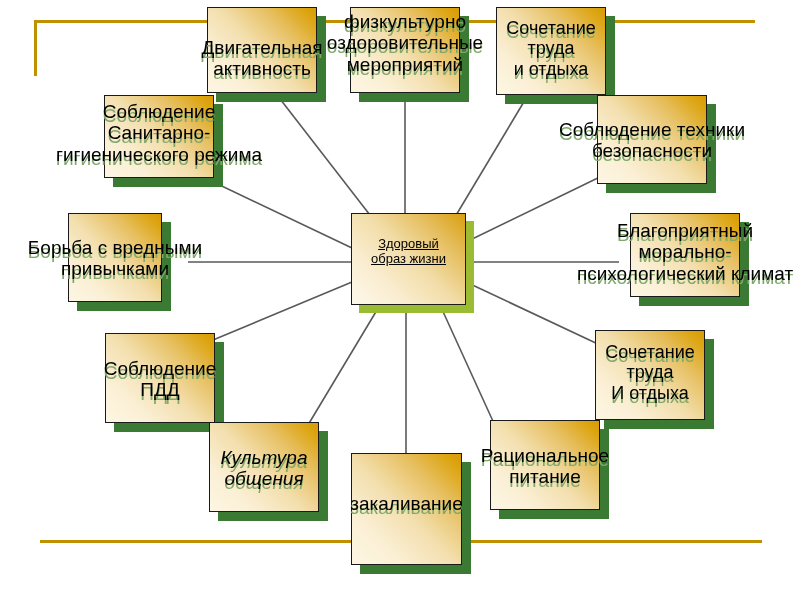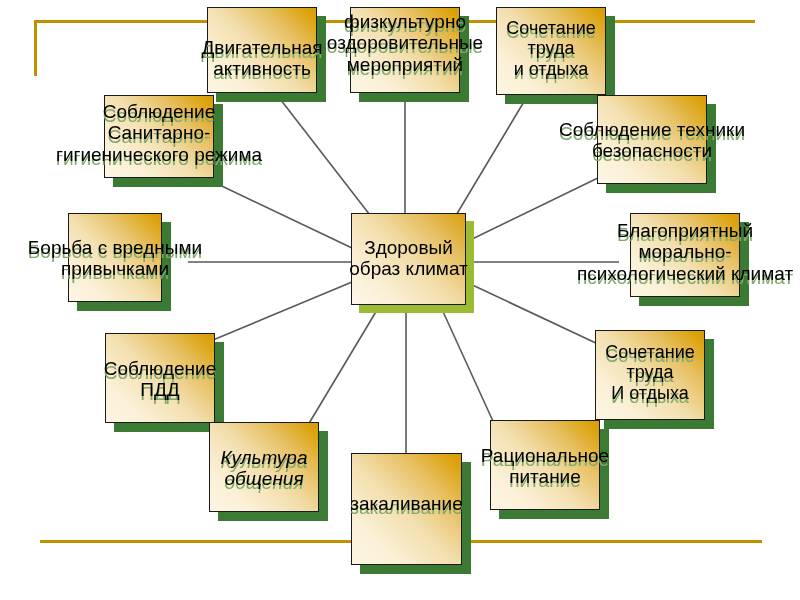--- a/index.html
+++ b/index.html
@@ -87,23 +87,23 @@
     <line x1="352" y1="282" x2="213" y2="340"></line>
     <line x1="466" y1="282" x2="600" y2="345"></line>
     <line x1="380" y1="305" x2="305" y2="430"></line>
     <line x1="406" y1="307" x2="406" y2="453"></line>
     <line x1="440" y1="305" x2="497" y2="430"></line>
   </svg>
 
   <div class="node center" style="left:351px;top:213px;width:115px;height:92px;">
     <div class="shadow"></div>
     <div class="box"></div>
-    <div class="label" style="top:24px;font-size:19px;">
+    <div class="label" style="top:24px;font-size:13px;text-decoration:underline;">
       <div>Здоровый</div>
-      <div>образ климат</div>
+      <div>образ жизни</div>
     </div>
   </div>
 
   <div class="node" style="left:207px;top:7px;width:110px;height:86px;">
     <div class="shadow"></div>
     <div class="box"></div>
     <div class="ghost" style="top:34px;font-size:19px;">
       <div>Двигательная</div>
       <div>активность</div>
     </div>

